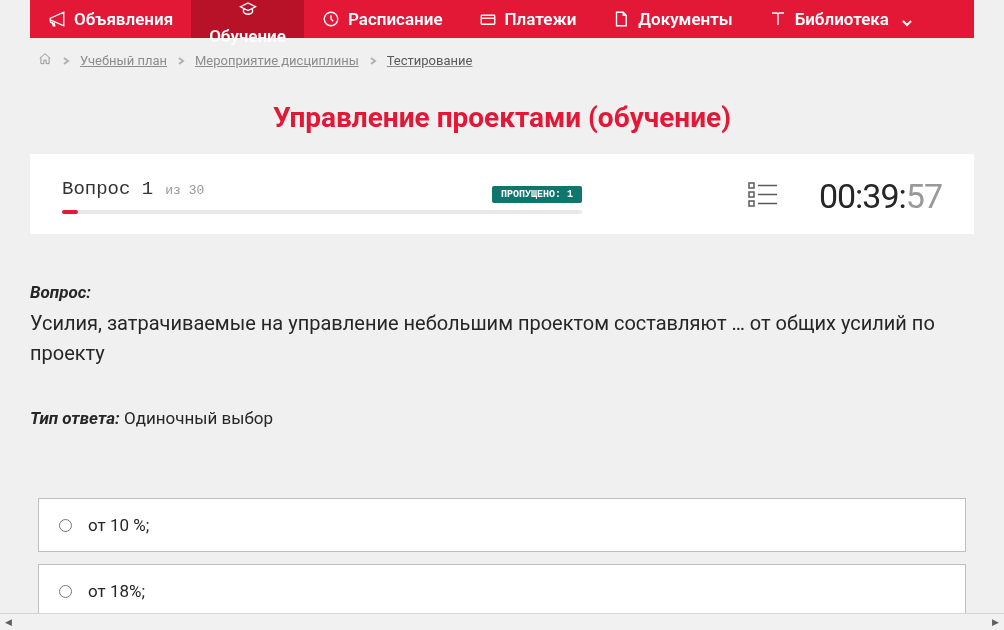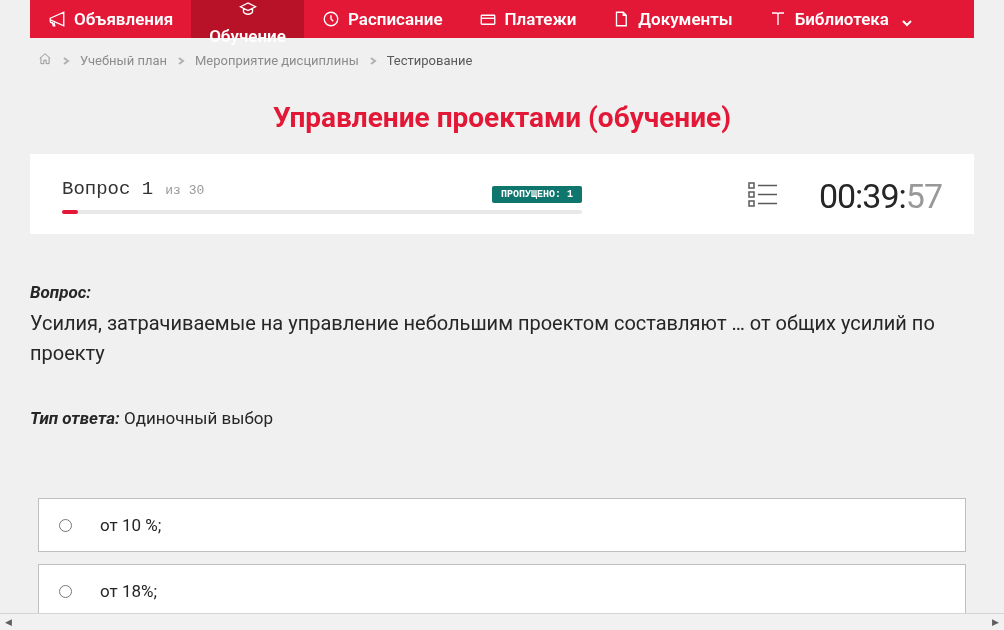--- a/index.html
+++ b/index.html
@@ -68,20 +68,21 @@
       stroke-width: 2;
       fill: none;
     }
     .breadcrumb {
       display: flex;
       align-items: center;
       padding: 14px 38px;
       color: #8c8c8c;
       font-size: 13px;
       gap: 10px;
+      text-decoration: underline;
     }
     .breadcrumb-home svg {
       width: 14px;
       height: 14px;
       fill: none;
       stroke: #8c8c8c;
       stroke-width: 1.5;
     }
     .breadcrumb-sep svg {
       width: 8px;
@@ -208,21 +209,21 @@
     }
     .options {
       padding: 50px 38px 20px;
     }
     .option {
       border: 1px solid #bfbfbf;
       padding: 16px 20px;
       margin-bottom: 12px;
       display: flex;
       align-items: center;
-      gap: 28px;
+      gap: 16px;
       cursor: pointer;
       background: #fff;
     }
     .option input[type="radio"] {
       width: 13px;
       height: 13px;
       cursor: pointer;
     }
     .option-label {
       font-size: 17px;

